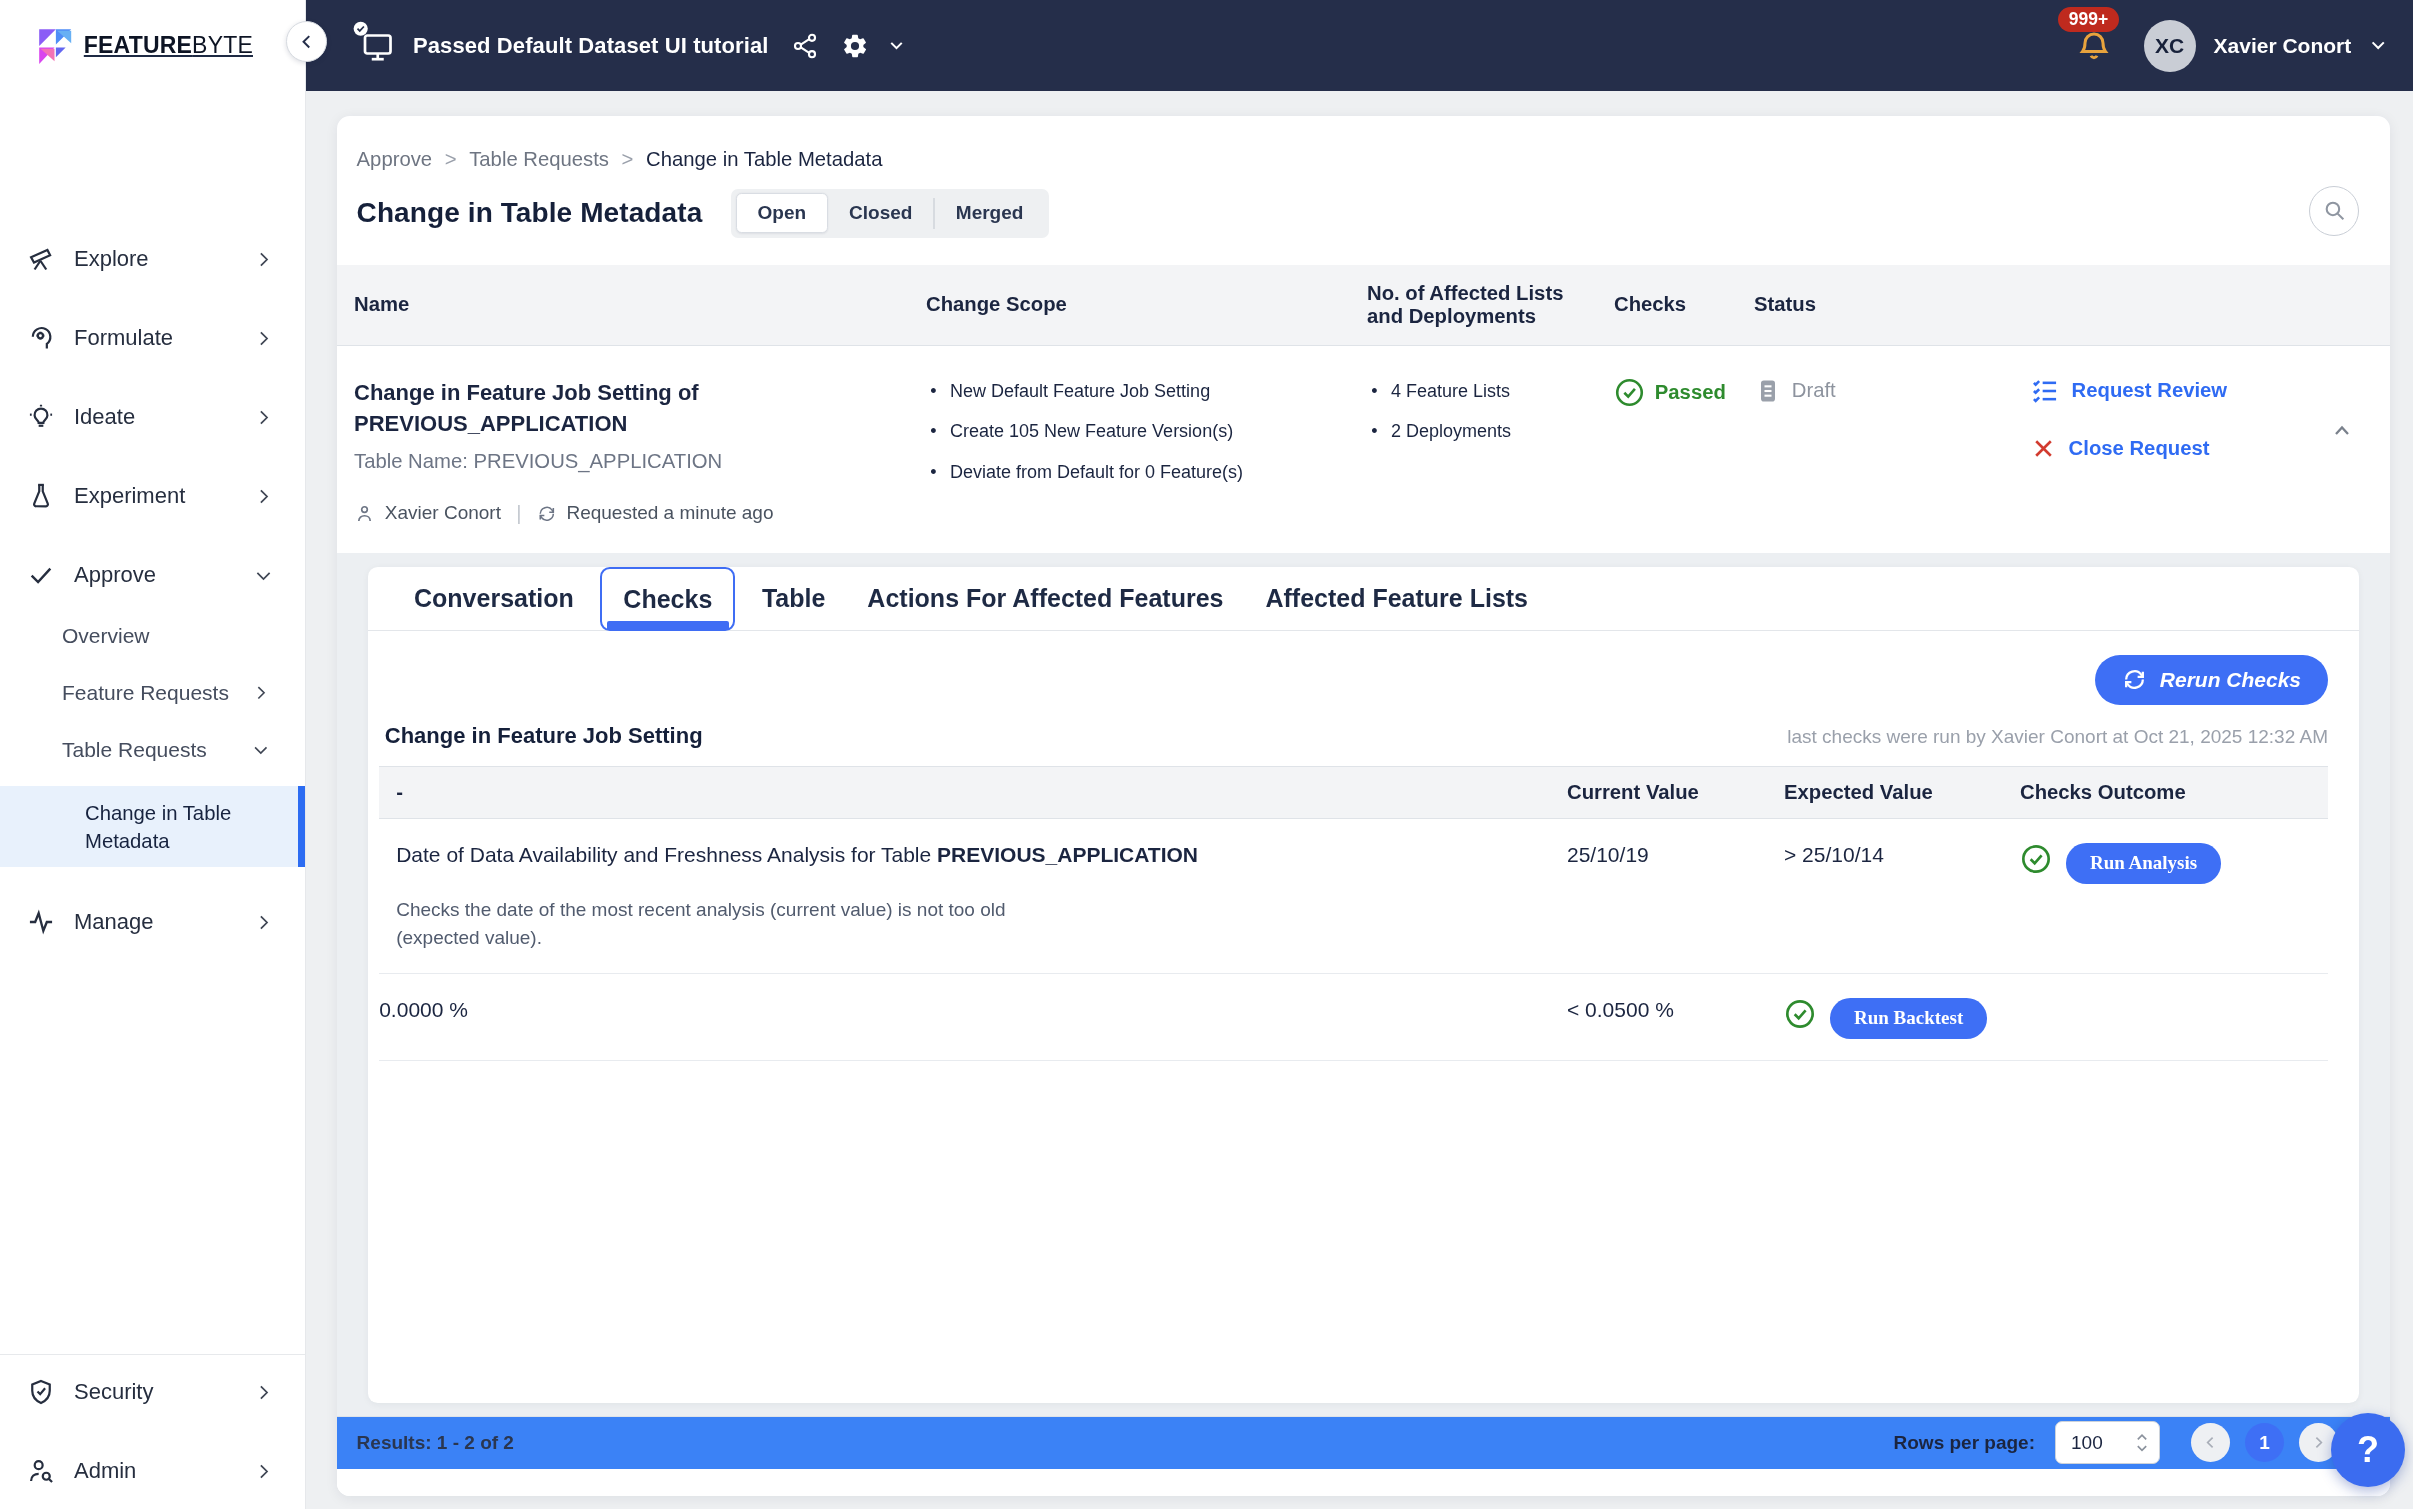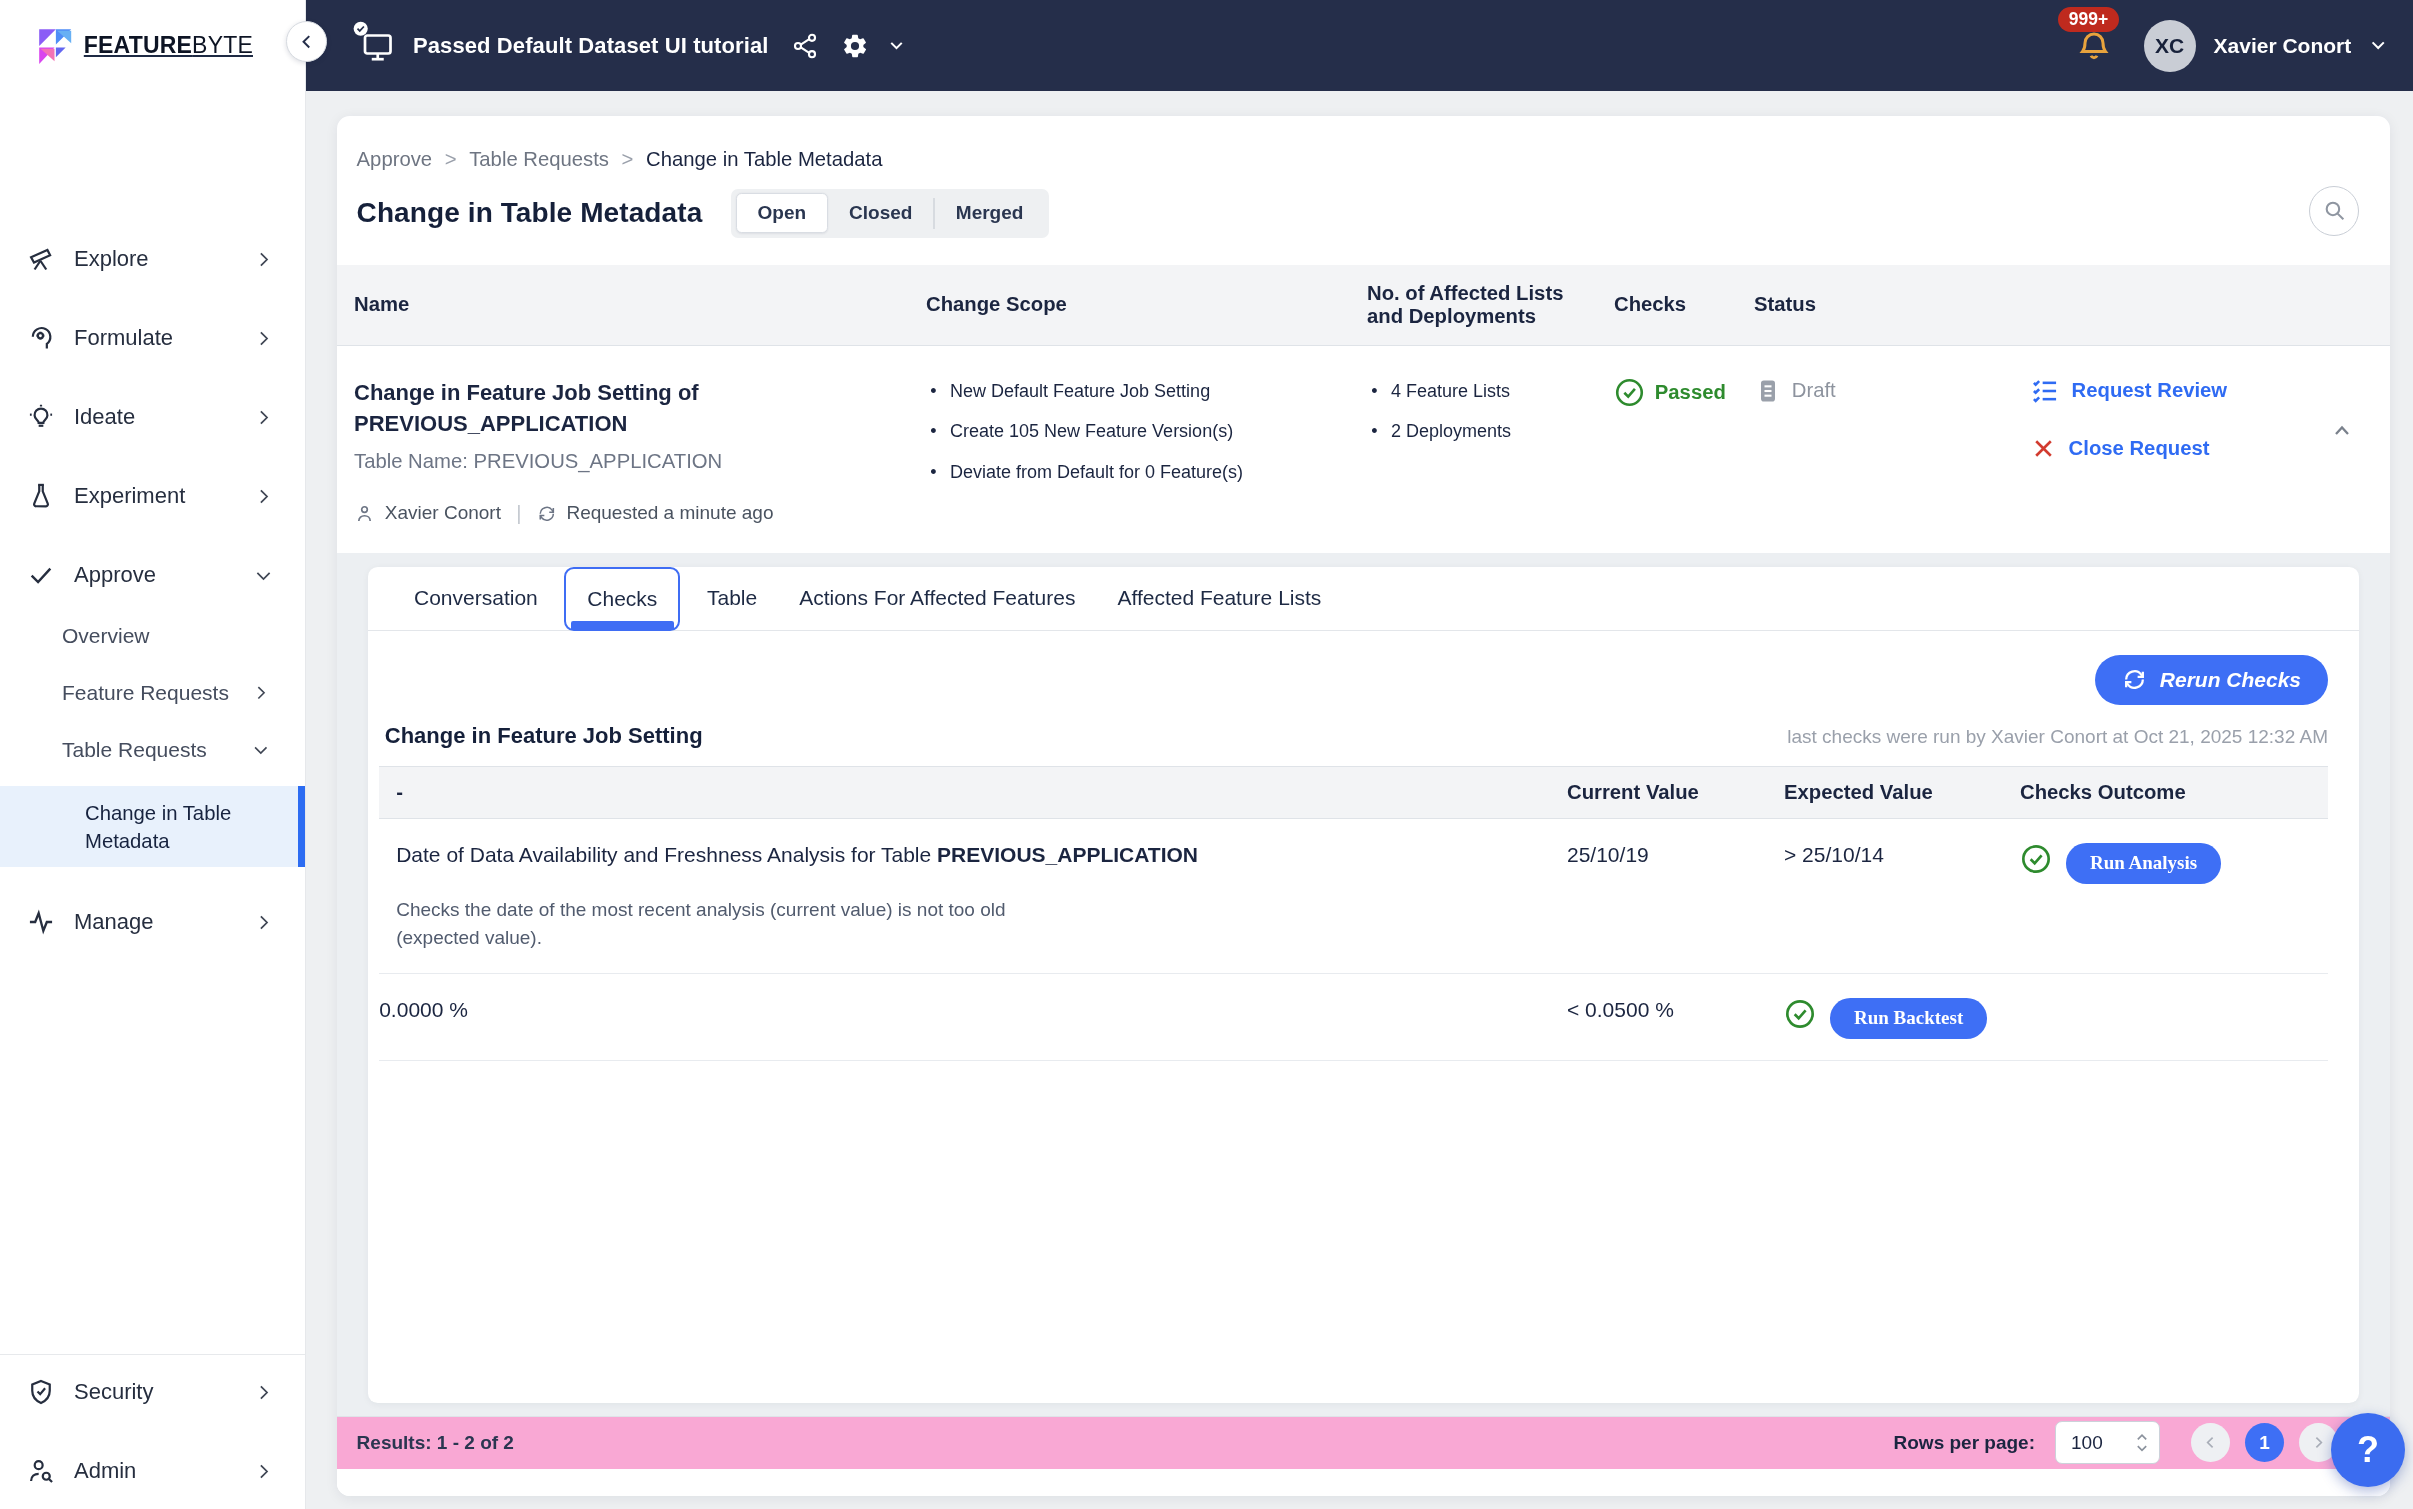--- a/index.html
+++ b/index.html
@@ -138,21 +138,21 @@
   .row-collapse { position:absolute; right:36px; top:73px; cursor:pointer; }
 
   
   .detail-wrap { background:#eceff2; padding:14px 31px 12.6px 31px; flex:1; display:flex; }
   .detail-card {
     background:#fff; border-radius:9.8px; box-shadow:0 1.4px 7px rgba(20,30,60,.05);
     flex:1; display:flex; flex-direction:column;
   }
   .tabs-row { display:flex; align-items:stretch; padding-left:25px; border-bottom:1.4px solid #e3e6ea; height:64px; }
   .tab {
-    display:flex; align-items:center; padding:0 21px; font-size:21px; font-weight:400;
+    display:flex; align-items:center; padding:0 21px; font-size:25px; font-weight:700;
     color:#1e2a44; cursor:pointer; white-space:nowrap;
   }
   .tab.active {
     border:2.1px solid #3f6df4; border-radius:9.8px; margin:0 5.6px; position:relative;
     margin-bottom:-1.4px;
   }
   .tab.active::after {
     content:""; position:absolute; left:4.2px; right:4.2px; bottom:0; height:8.4px;
     background:#3f6df4; border-radius:2.1px 2.1px 0 0;
   }
@@ -178,21 +178,21 @@
   .chk-val { font-size:21px; font-weight:500; color:#1b2540; }
   .chk-outcome { display:flex; align-items:flex-start; gap:14px; }
   .run-btn {
     background:#3e6ff5; color:#fff; height:41px; border-radius:20.3px; border:none;
     padding:11px 24px; font-size:19px; font-weight:600; cursor:pointer; font-family:Liberation Serif, serif;
     display:flex; align-items:center;
   }
 
   
   .card-footer {
-    margin-top:auto; border-top:1.4px solid #dfe3e8; background:#f9a8d4; height:53px;
+    margin-top:auto; border-top:1.4px solid #dfe3e8; background:#3b82f6; height:53px;
     display:flex; align-items:center; padding:0 19.6px; flex:none;
   }
   .results { font-size:19px; font-weight:600; color:#2a3650; }
   .foot-right { margin-left:auto; display:flex; align-items:center; margin-right:32px; }
   .rpp-label { font-size:19px; font-weight:700; color:#1b2540; margin-right:19.6px; }
   .rpp-select {
     width:105px; height:43px; background:#fff; border:1.4px solid #ccd2da; border-radius:7px;
     display:flex; align-items:center; padding:0 9.8px 0 15.4px; cursor:pointer;
   }
   .rpp-value { font-size:19px; color:#1b2540; }

